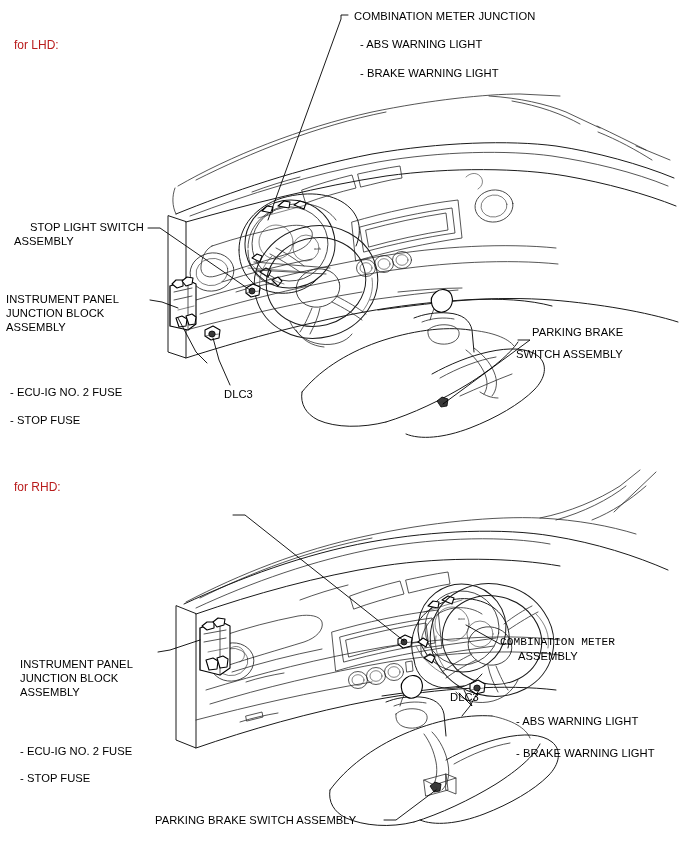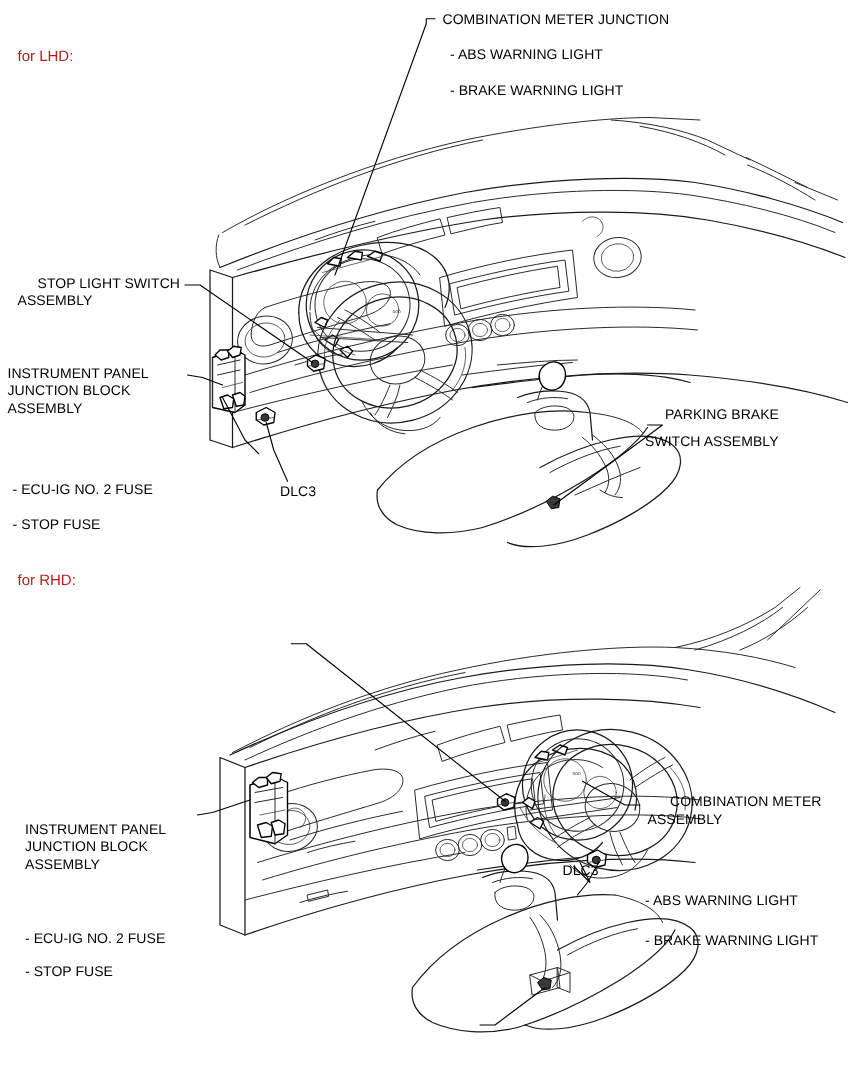--- a/index.html
+++ b/index.html
@@ -389,32 +389,33 @@
   <div class="lbl" style="left:6px; top:321px;">ASSEMBLY</div>
 
   <div class="lbl" style="left:10px; top:386px;">- ECU-IG NO. 2 FUSE</div>
   <div class="lbl" style="left:10px; top:414px;">- STOP FUSE</div>
 
   <div class="lbl" style="left:224px; top:388px;">DLC3</div>
 
   <div class="lbl" style="left:532px; top:326px;">PARKING BRAKE</div>
   <div class="lbl" style="left:516px; top:348px;">SWITCH ASSEMBLY</div>
 
-  <div class="sect" style="left:14px; top:457px;">for RHD:</div>
+  <div class="sect" style="left:14px; top:480px;">for RHD:</div>
 
 
   <div class="lbl" style="left:20px; top:658px;">INSTRUMENT PANEL</div>
   <div class="lbl" style="left:20px; top:672px;">JUNCTION BLOCK</div>
   <div class="lbl" style="left:20px; top:686px;">ASSEMBLY</div>
 
   <div class="lbl" style="left:20px; top:745px;">- ECU-IG NO. 2 FUSE</div>
   <div class="lbl" style="left:20px; top:772px;">- STOP FUSE</div>
 
-  <div class="lbl" style="left:536px; top:636px;">COMBINATION METER</div>
+  <div class="lbl" style="left:500px; top:636px;font-family:Liberation Mono, monospace;">COMBINATION METER</div>
   <div class="lbl" style="left:518px; top:650px;">ASSEMBLY</div>
 
   <div class="lbl" style="left:450px; top:691px;">DLC3</div>
 
   <div class="lbl" style="left:516px; top:715px;">- ABS WARNING LIGHT</div>
   <div class="lbl" style="left:516px; top:747px;">- BRAKE WARNING LIGHT</div>
 
+  <div class="lbl" style="left:155px; top:814px;">PARKING BRAKE SWITCH ASSEMBLY</div>
 
 </div>
 
 </body></html>

